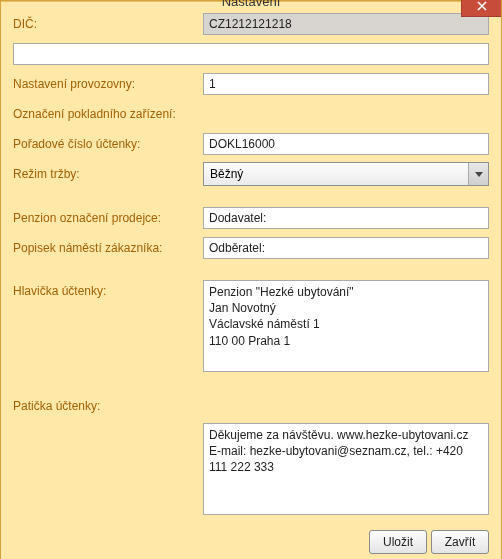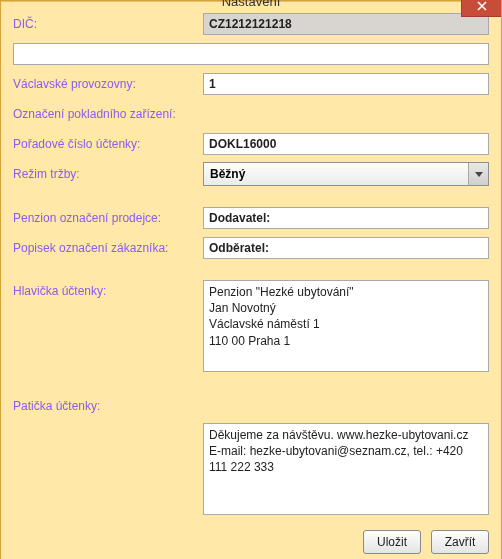--- a/index.html
+++ b/index.html
@@ -43,49 +43,48 @@
     display: flex; flex-direction: column;
   }
   .row {
     display: flex; align-items: center;
     margin-bottom: 6px;
     min-height: 24px;
   }
   .row.tall { align-items: flex-start; }
   .label {
     width: 190px;
-    color: #8b5cf6;
+    color: #a16207;
     padding-right: 6px;
     line-height: 22px;
   }
   .field-wrap { flex: 1; }
   .text-input, .text-area, .select {
     width: 100%;
     border: 1px solid #a9a9a9;
     background: #fff;
     padding: 3px 5px;
     font-family: inherit; font-size: 12px;
     outline: none;
     color: #222;
   }
   .text-input.readonly {
     background: #d8d5d0;
     color: #222;
   }
-  .text-input { height: 22px; font-weight: bold; }
+  .text-input { height: 22px; }
   .select-wrap {
     position: relative; flex: 1;
   }
   .select-display {
     width: 100%; height: 24px;
     border: 1px solid #8f8f8f;
     background: linear-gradient(#fdfdfd,#ebebeb);
     display: flex; align-items: center;
     padding: 0 24px 0 6px;
-    font-weight: bold;
   }
   .select-arrow {
     position: absolute; right: 1px; top: 1px; bottom: 1px; width: 20px;
     background: linear-gradient(#e8e8e8,#cfcfcf);
     border-left: 1px solid #a9a9a9;
     display: flex; align-items: center; justify-content: center;
   }
   .select-arrow::after {
     content: ""; width: 0; height: 0;
     border-left: 4px solid transparent;
@@ -95,21 +94,21 @@
   .text-area {
     width: 100%;
     resize: none;
     line-height: 1.35;
     white-space: pre-wrap;
   }
   .ta-header { height: 92px; }
   .ta-footer { height: 92px; margin-top: 28px; }
   .gap { height: 14px; }
   .button-row {
-    display: flex; justify-content: flex-end; gap: 10px;
+    display: flex; justify-content: flex-end; gap: 4px;
     margin-top: auto;
     padding-top: 6px;
   }
   .btn {
     min-width: 58px; height: 24px;
     border: 1px solid #8a8a8a;
     background: linear-gradient(#fdfdfd,#e5e5e5);
     border-radius: 3px;
     padding: 0 10px;
     display: inline-flex; align-items: center; justify-content: center;
@@ -136,21 +135,21 @@
     <div class="row">
       <div class="label">DIČ:</div>
       <div class="field-wrap"><input class="text-input readonly" readonly="" value="CZ1212121218" style=""></div>
     </div>
 
     <div class="row">
       <div class="field-wrap"><input class="text-input" style=""></div>
     </div>
 
     <div class="row">
-      <div class="label">Václavské provozovny:</div>
+      <div class="label">Nastavení provozovny:</div>
       <div class="field-wrap"><input class="text-input" value="1" style=""></div>
     </div>
 
     <div class="row">
       <div class="label">Označení pokladního zařízení:</div>
     </div>
 
     <div class="row">
       <div class="label">Pořadové číslo účtenky:</div>
       <div class="field-wrap"><input class="text-input" value="DOKL16000" style=""></div>
@@ -167,21 +166,21 @@
     </div>
 
     <div class="gap"></div>
 
     <div class="row">
       <div class="label">Penzion označení prodejce:</div>
       <div class="field-wrap"><input class="text-input" value="Dodavatel:" style=""></div>
     </div>
 
     <div class="row">
-      <div class="label">Popisek označení zákazníka:</div>
+      <div class="label">Popisek náměstí zákazníka:</div>
       <div class="field-wrap"><input class="text-input" value="Odběratel:" style=""></div>
     </div>
 
     <div class="gap"></div>
 
     <div class="row tall">
       <div class="label">Hlavička účtenky:</div>
       <div class="field-wrap"><textarea class="text-area ta-header" style="">Penzion "Hezké ubytování"
 Jan Novotný
 Václavské náměstí 1

